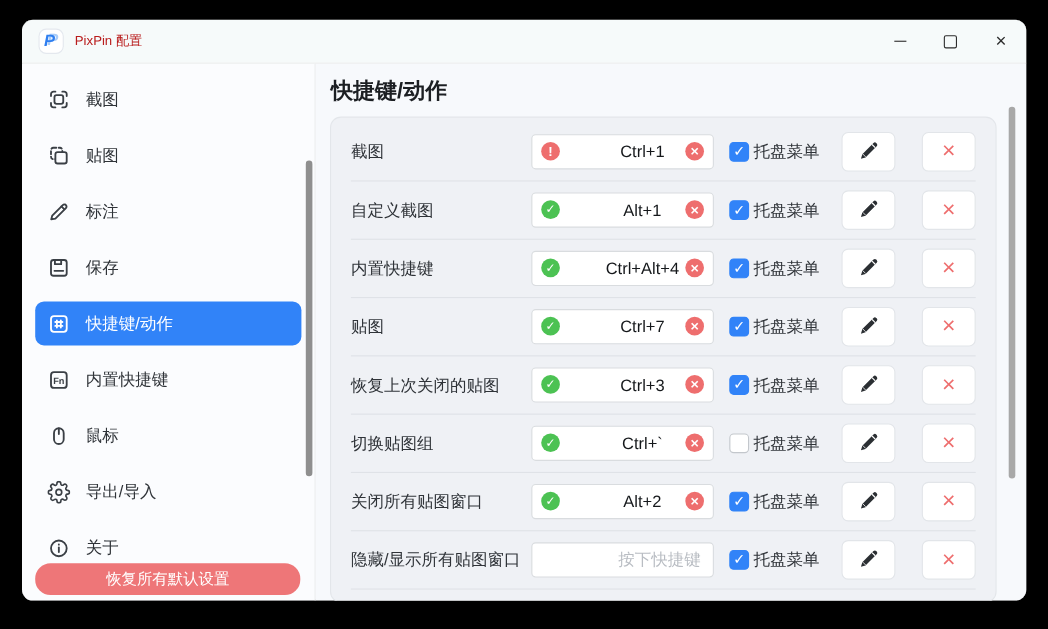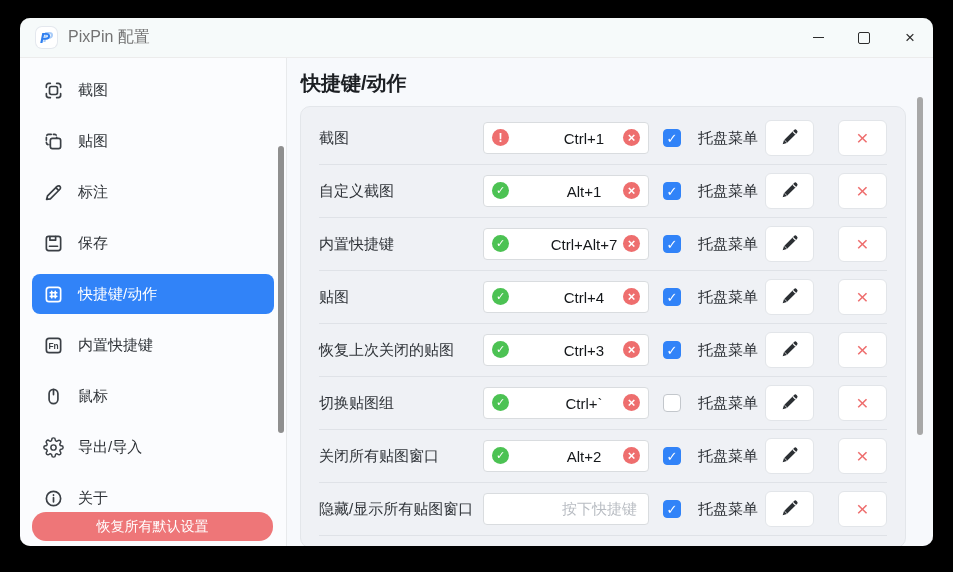--- a/index.html
+++ b/index.html
@@ -24,21 +24,21 @@
     box-shadow:0 0 0 1px #e4e8ee;position:relative;flex:none;
   }
   .app-logo .p2{
     position:absolute;left:7px;top:1px;font-weight:bold;font-style:italic;
     font-size:15px;color:#a9ccf8;
   }
   .app-logo .p1{
     position:absolute;left:4px;top:2px;font-weight:bold;font-style:italic;
     font-size:15px;color:#2f7ff0;
   }
-  .titlebar-text{margin-left:11px;font-size:16px;color:#737373;}
+  .titlebar-text{margin-left:11px;font-size:12px;color:#b91c1c;}
   .win-controls{margin-left:auto;display:flex;height:100%;}
   .win-btn{
     width:46px;height:100%;display:flex;align-items:center;justify-content:center;
     font-size:14px;color:#2c2c2c;cursor:default;background:transparent;border:none;
   }
   .win-btn.min span{display:block;width:11px;height:0;border-top:1.4px solid #2c2c2c;}
   .win-btn.max span{display:block;width:10px;height:10px;border:1.4px solid #2c2c2c;border-radius:2px;}
   .win-btn.close{font-size:17px;font-weight:300;}
   
   .app-body{flex:1;display:flex;min-height:0;position:relative;}
@@ -100,21 +100,21 @@
   .clear-icon{right:8px;background:var(--danger,#ee6e6e);font-size:13px;line-height:1;cursor:pointer;}
   .hk-value{flex:1;text-align:center;font-size:15px;color:#15181b;margin-left:36px;}
   .hk-value.placeholder{color:#b9bdc3;padding-left:31px;}
   .cbx{
     width:18px;height:18px;border-radius:4px;margin-left:14px;flex:none;
     background:#fff;border:1px solid #c3c7cc;box-sizing:border-box;
     display:flex;align-items:center;justify-content:center;cursor:pointer;
     color:#fff;font-size:13px;font-weight:bold;
   }
   .cbx.checked{background:var(--accent,#3183f8);border-color:var(--accent,#3183f8);}
-  .tray-label{margin-left:17px;font-size:15px;color:#2f3338;}
+  .tray-label{margin-left:4px;font-size:15px;color:#2f3338;}
   .edit-btn{
     margin-left:auto;width:49px;height:36px;flex:none;
     background:#fff;border:1px solid #e2e5e9;border-radius:6px;
     display:flex;align-items:center;justify-content:center;cursor:pointer;
   }
   .del-btn{
     margin-left:24px;width:49px;height:36px;flex:none;
     background:#fff;border:1px solid #e2e5e9;border-radius:6px;
     color:var(--danger,#ee6e6e);font-size:21px;font-weight:300;line-height:1;
     display:flex;align-items:center;justify-content:center;cursor:pointer;
@@ -298,21 +298,21 @@
     </button>
     <button class="del-btn">
               <span>×</span>
             </button>
   </div>
 
   <div class="hk-row">
     <span class="hk-label">内置快捷键</span>
     <div class="hk-input">
       <span class="st-icon ok">✓</span>
-      <span class="hk-value">Ctrl+Alt+7</span>
+      <span class="hk-value">Ctrl+Alt+4</span>
       <span class="clear-icon">×</span>
     </div>
     <span class="cbx checked">✓</span>
     <span class="tray-label">托盘菜单</span>
     <button class="edit-btn">
       <span>
         <svg viewBox="0 0 24 24" width="20" height="20">
           <path d="M3.2 20.8l1.5-5L16.9 3.6a2.1 2.1 0 0 1 3 0l.5.5a2.1 2.1 0 0 1 0 3L8.2 19.3l-5 1.5z" fill="#2b2f33"></path>
           <path d="M15.3 5.2l3.5 3.5" stroke="#fff" stroke-width="1.3"></path>
           <path d="M5.2 15.6l3.2 3.2" stroke="#fff" stroke-width="0.9"></path>
@@ -321,21 +321,21 @@
     </button>
     <button class="del-btn">
               <span>×</span>
             </button>
   </div>
 
   <div class="hk-row">
     <span class="hk-label">贴图</span>
     <div class="hk-input">
       <span class="st-icon ok">✓</span>
-      <span class="hk-value">Ctrl+4</span>
+      <span class="hk-value">Ctrl+7</span>
       <span class="clear-icon">×</span>
     </div>
     <span class="cbx checked">✓</span>
     <span class="tray-label">托盘菜单</span>
     <button class="edit-btn">
       <span>
         <svg viewBox="0 0 24 24" width="20" height="20">
           <path d="M3.2 20.8l1.5-5L16.9 3.6a2.1 2.1 0 0 1 3 0l.5.5a2.1 2.1 0 0 1 0 3L8.2 19.3l-5 1.5z" fill="#2b2f33"></path>
           <path d="M15.3 5.2l3.5 3.5" stroke="#fff" stroke-width="1.3"></path>
           <path d="M5.2 15.6l3.2 3.2" stroke="#fff" stroke-width="0.9"></path>

